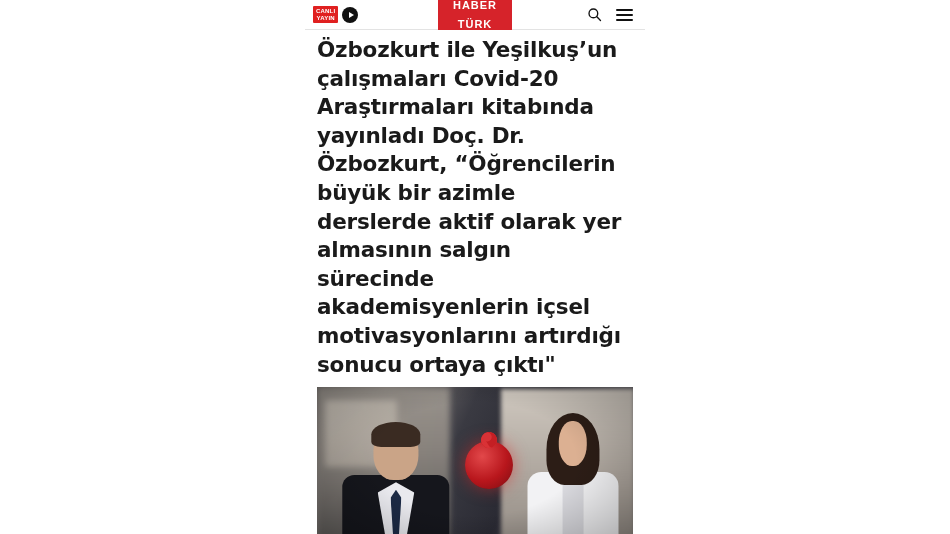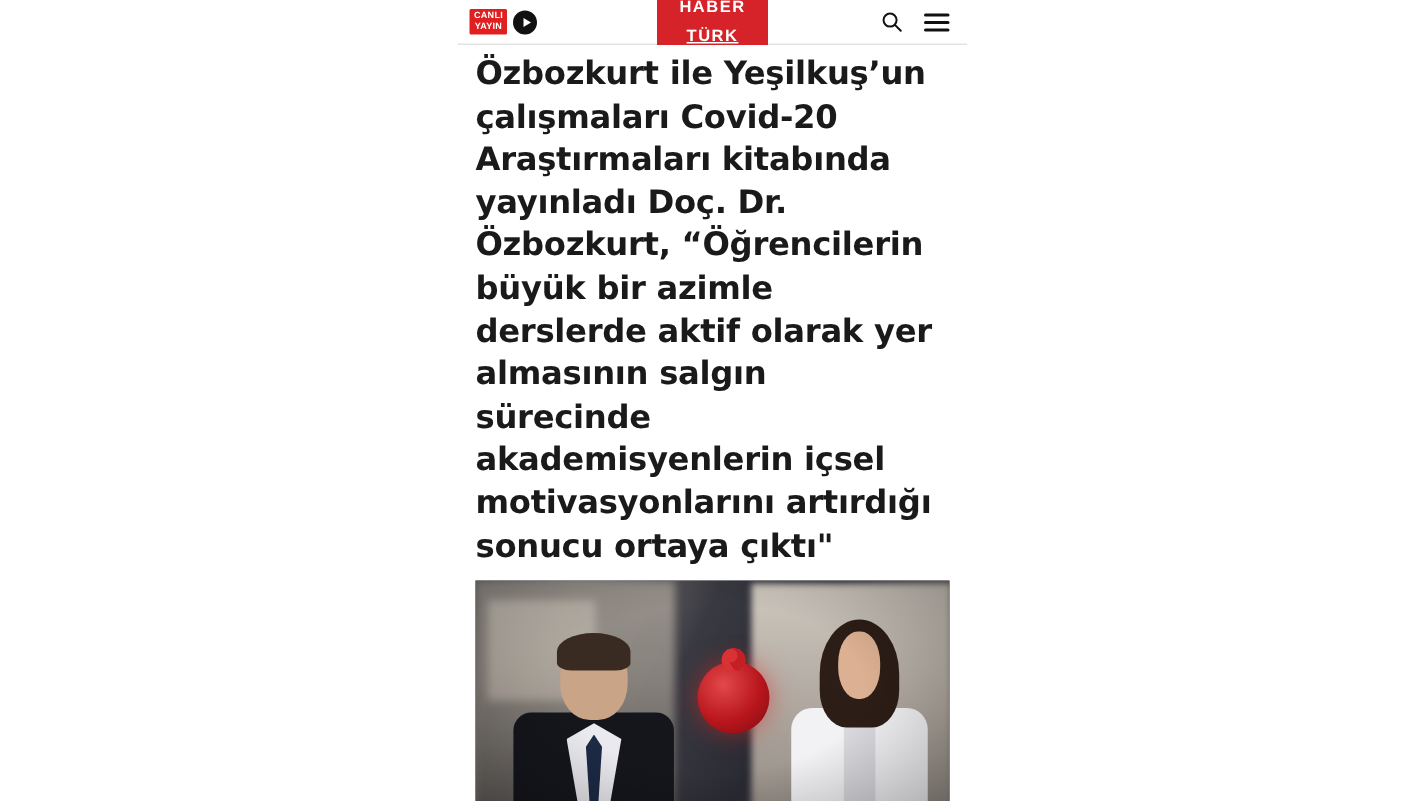--- a/index.html
+++ b/index.html
@@ -99,21 +99,21 @@
     height: 30px;
     display: flex;
     flex-direction: column;
     align-items: center;
     justify-content: space-between;
     color: #ffffff;
     font-weight: bold;
     letter-spacing: 1px;
   }
   .logo .l1 { font-size: 11px; line-height: 11px; }
-  .logo .l2 { font-size: 11px; line-height: 12px; text-decoration: underline; }
+  .logo .l2 { font-size: 11px; line-height: 12px; }
 
   .header-right {
     margin-left: auto;
     display: flex;
     align-items: center;
     gap: 14px;
     padding-right: 4px;
   }
 
   .icon-search svg { display: block; }

